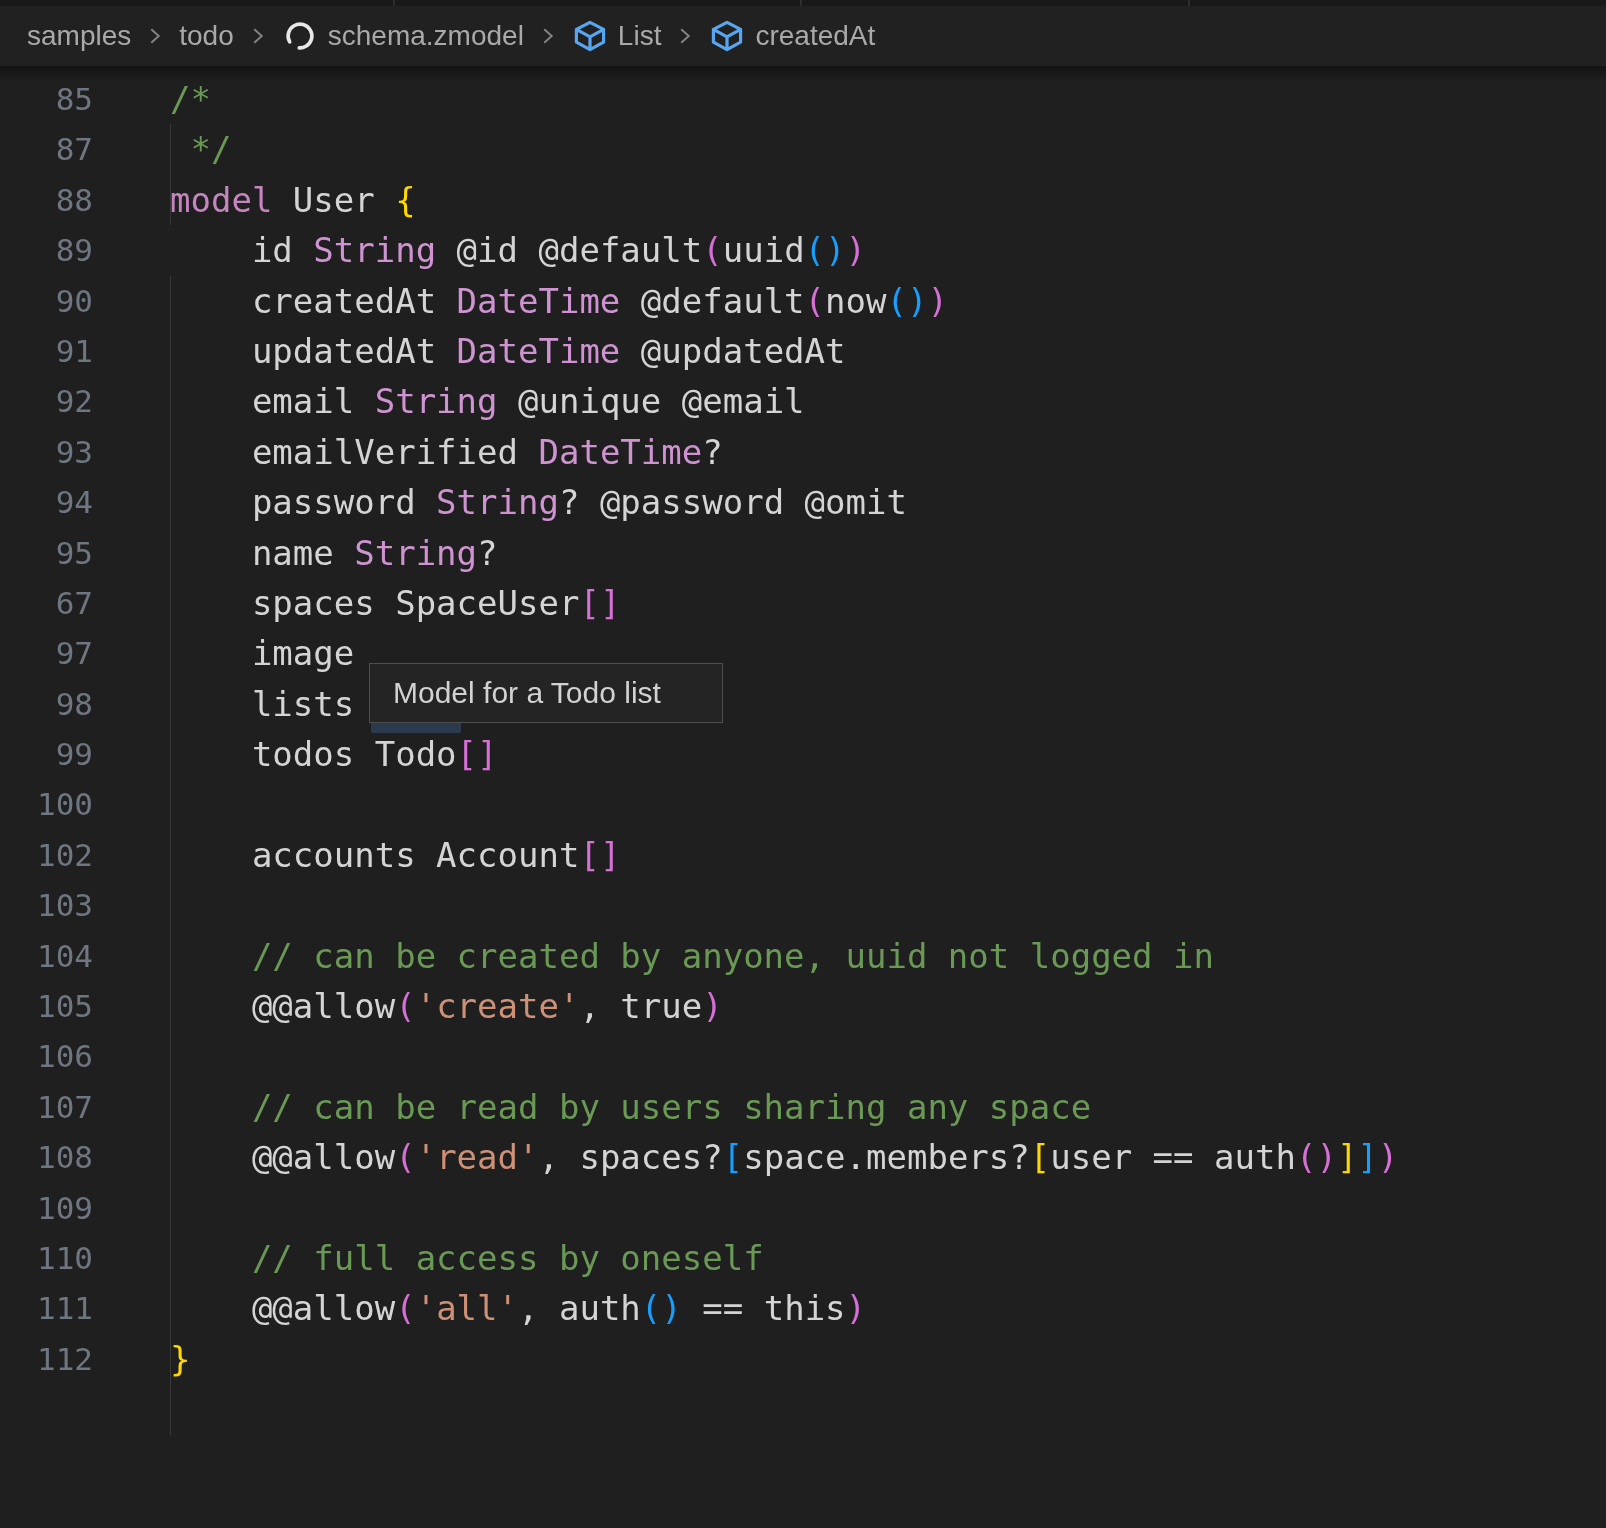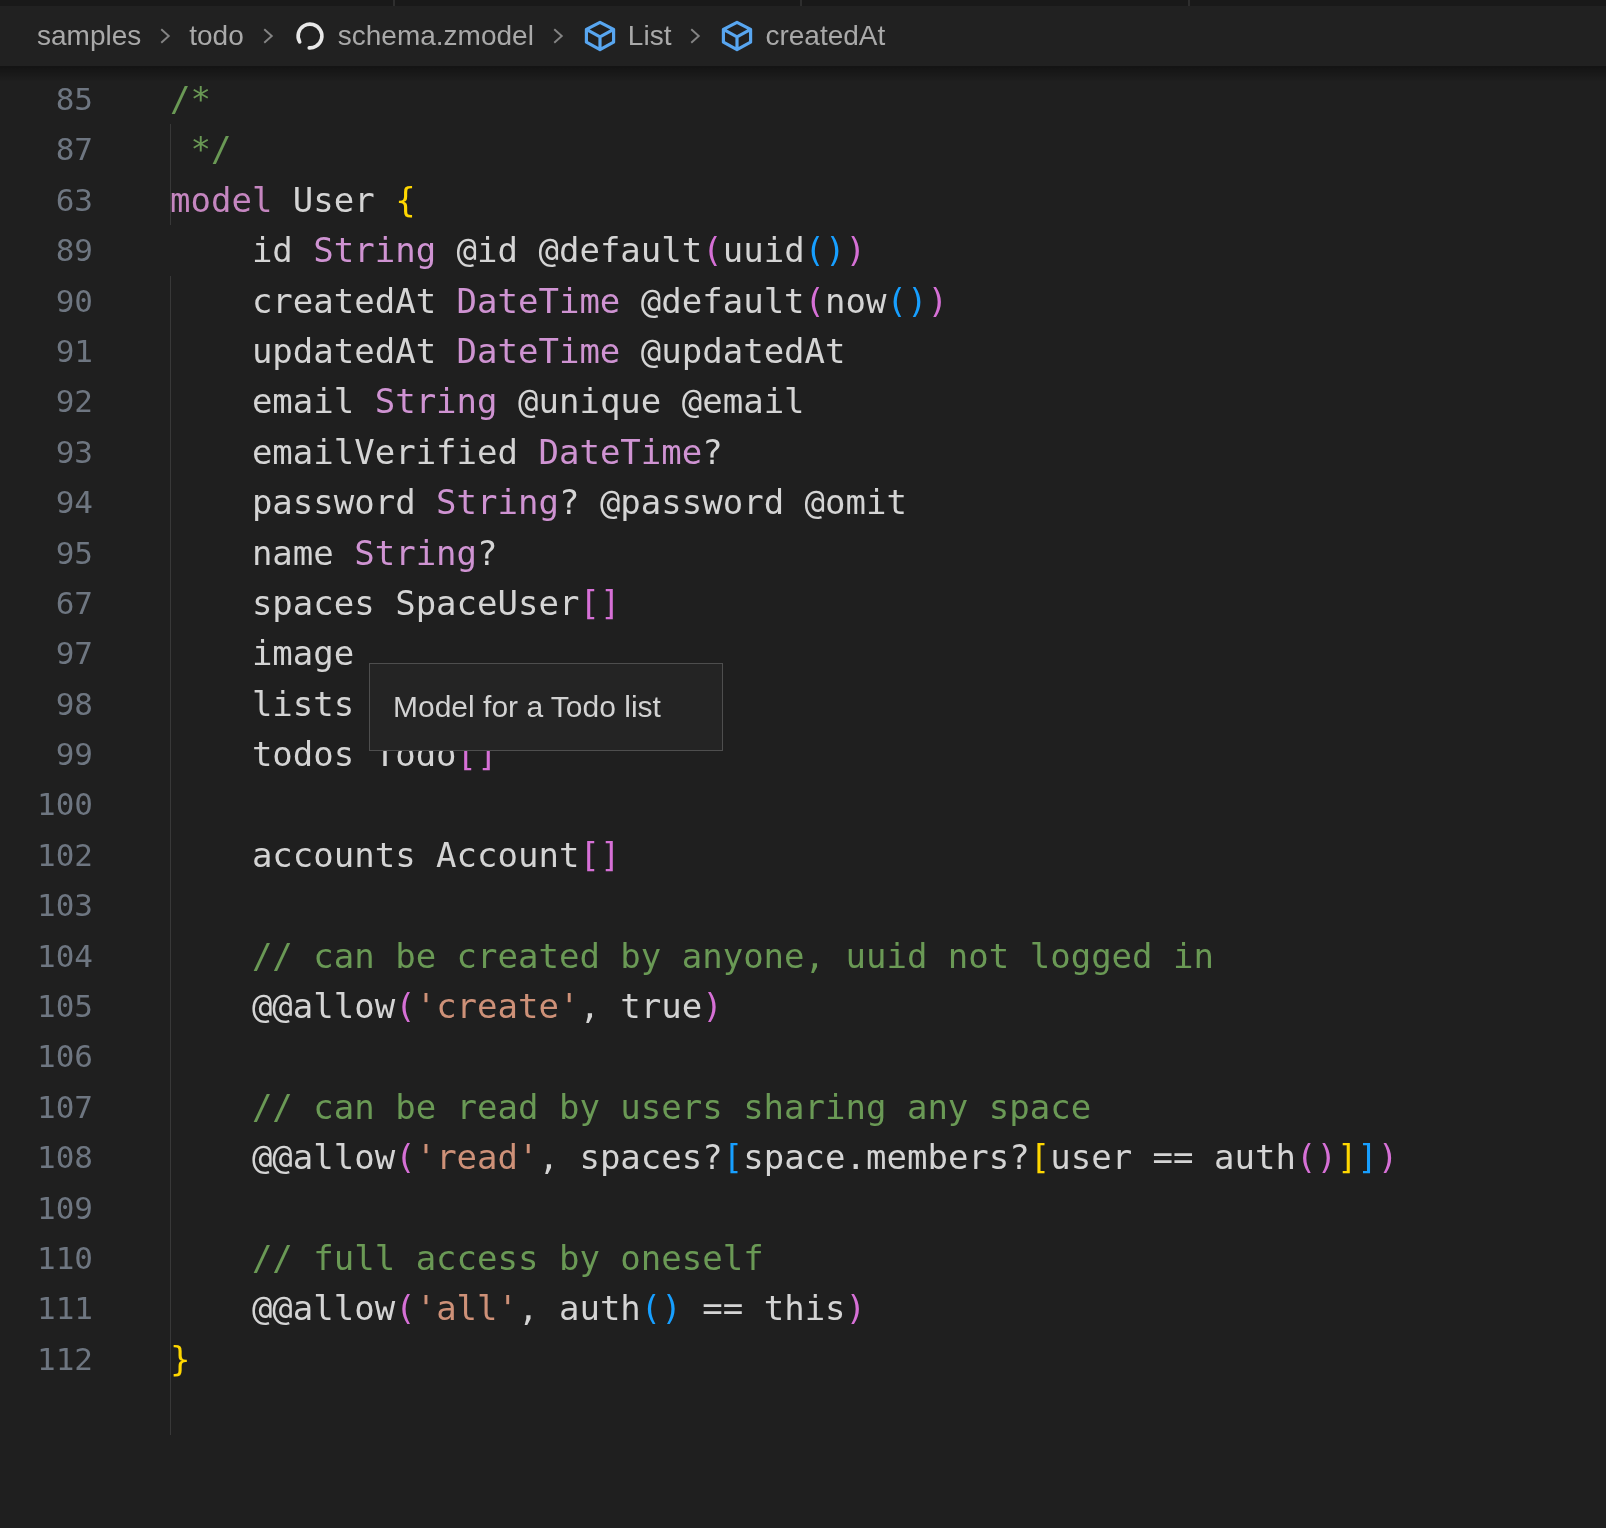--- a/index.html
+++ b/index.html
@@ -8,21 +8,21 @@
     background:var(--c-background,#1f1f1f);
     overflow:hidden;position:relative;
     font-family:"Liberation Sans","DejaVu Sans",sans-serif;
   }
   
   .tab-strip{height:6px;background:#191919;position:relative;}
   .tab-sep{position:absolute;top:0;width:2px;height:6px;background:#2e2e2e;}
   
   .breadcrumb-bar{
     height:60px;display:flex;align-items:center;
-    padding-left:32px;background:#212121;
+    padding-left:22px;background:#212121;
     font-size:28px;color:var(--c-breadcrumb_text,#a9a9a9);
     white-space:nowrap;
   }
   .crumb{margin:0 5px;cursor:pointer;}
   .crumb-icon{display:inline-flex;align-items:center;margin:0 6px;}
   .chev{display:inline-flex;align-items:center;margin:0 7px;}
   .breadcrumb-shadow{
     position:absolute;left:0;top:66px;width:1606px;height:16px;
     background:linear-gradient(to bottom,rgba(0,0,0,0.38),rgba(0,0,0,0));
     pointer-events:none;z-index:2;
@@ -49,21 +49,21 @@
   .tk.b2{color:var(--c-bracket_pink,#d670d6);}
   .tk.b3{color:var(--c-bracket_blue,#179fff);}
   .tk.hl{
     background:var(--c-word_highlight,#2b3b4d);
     box-shadow:4px 0 0 var(--c-word_highlight,#2b3b4d),-4px 0 0 var(--c-word_highlight,#2b3b4d);
     padding:9px 0;
   }
   
   .hover-tooltip{
     position:absolute;left:369px;top:663px;
-    width:354px;height:88px;box-sizing:border-box;
+    width:354px;height:60px;box-sizing:border-box;
     background:#242424;border:1px solid #4e4e4e;
     z-index:5;display:flex;align-items:center;
     padding-left:23px;
   }
   .hover-tooltip span{font-size:30px;color:#d2d2d2;}
 </style>
 </head>
 <body>
 
 <div class="tab-strip">
@@ -122,21 +122,21 @@
   <div id="code-lines">
       <div class="line">
         <span class="ln">85</span>
         <span class="lc"><span class="tk comment">/*</span></span>
       </div>
       <div class="line">
         <span class="ln">87</span>
         <span class="lc"><span class="tk comment"> */</span></span>
       </div>
       <div class="line">
-        <span class="ln">63</span>
+        <span class="ln">88</span>
         <span class="lc"><span class="tk keyword">model</span><span class="tk default"> User </span><span class="tk b1">{</span></span>
       </div>
       <div class="line">
         <span class="ln">89</span>
         <span class="lc"><span class="tk default">    id </span><span class="tk type">String</span><span class="tk default"> @id @default</span><span class="tk b2">(</span><span class="tk default">uuid</span><span class="tk b3">(</span><span class="tk b3">)</span><span class="tk b2">)</span></span>
       </div>
       <div class="line">
         <span class="ln">90</span>
         <span class="lc"><span class="tk default">    createdAt </span><span class="tk type">DateTime</span><span class="tk default"> @default</span><span class="tk b2">(</span><span class="tk default">now</span><span class="tk b3">(</span><span class="tk b3">)</span><span class="tk b2">)</span></span>
       </div>

